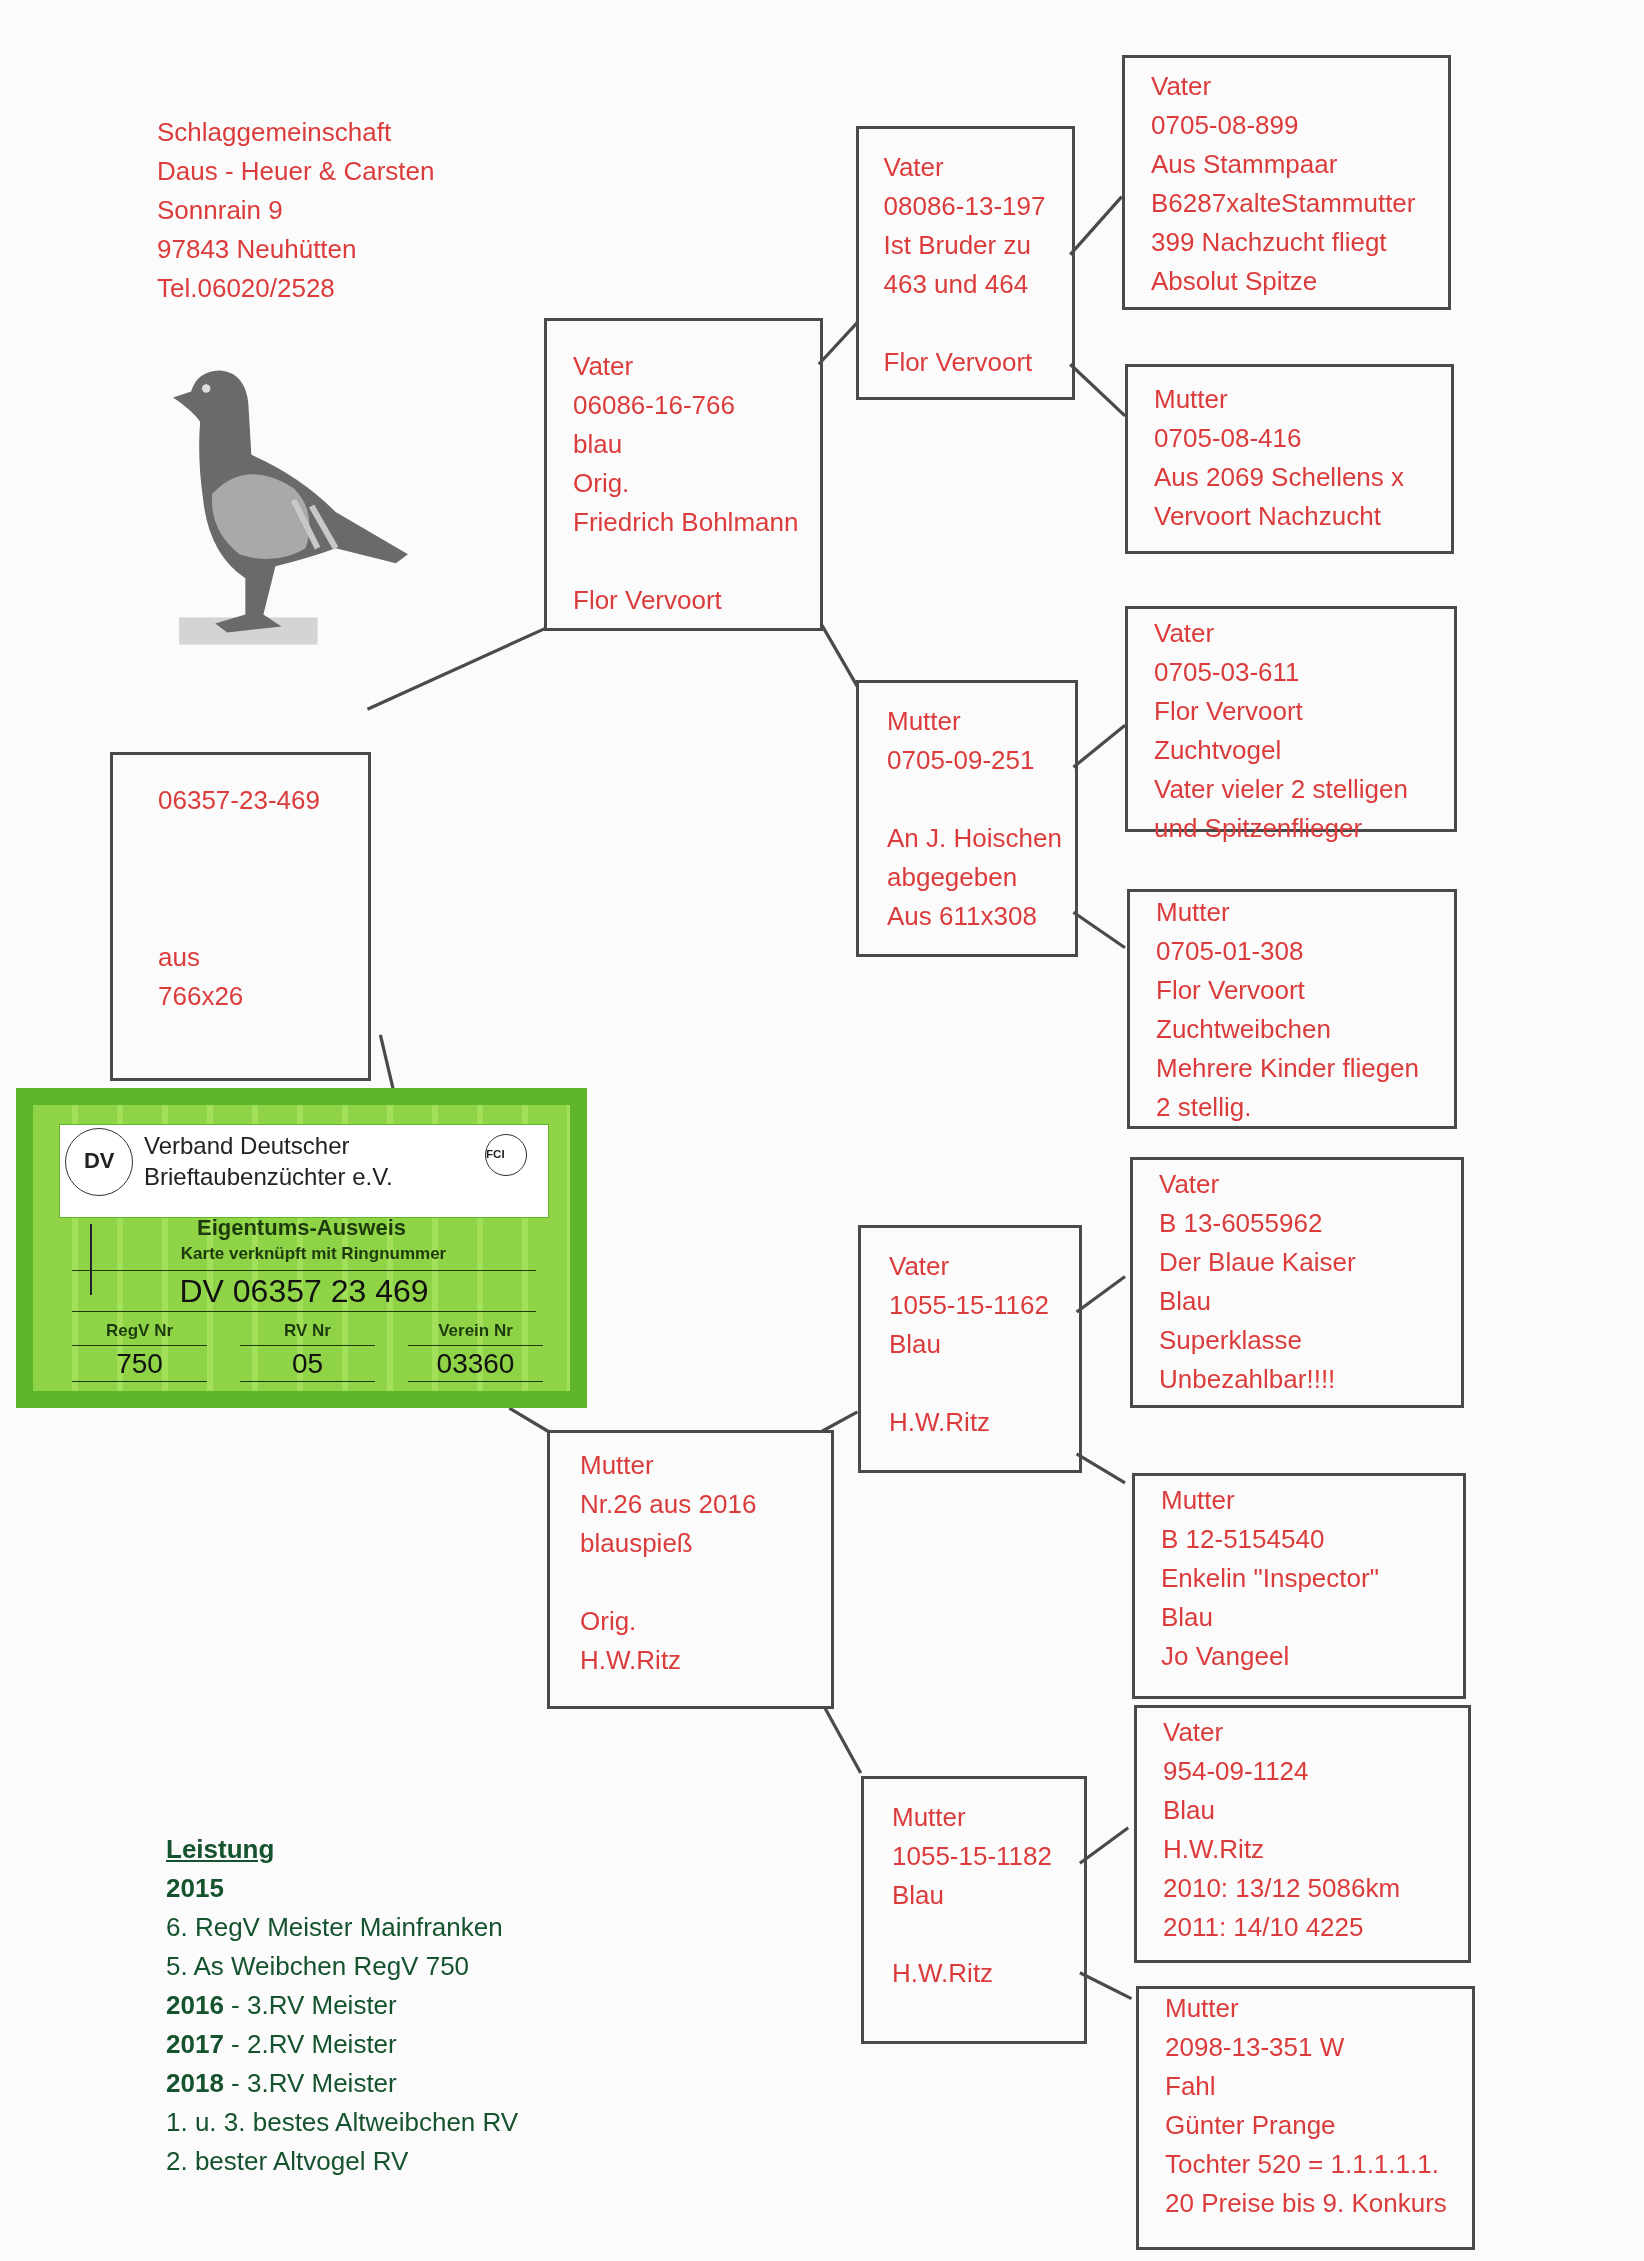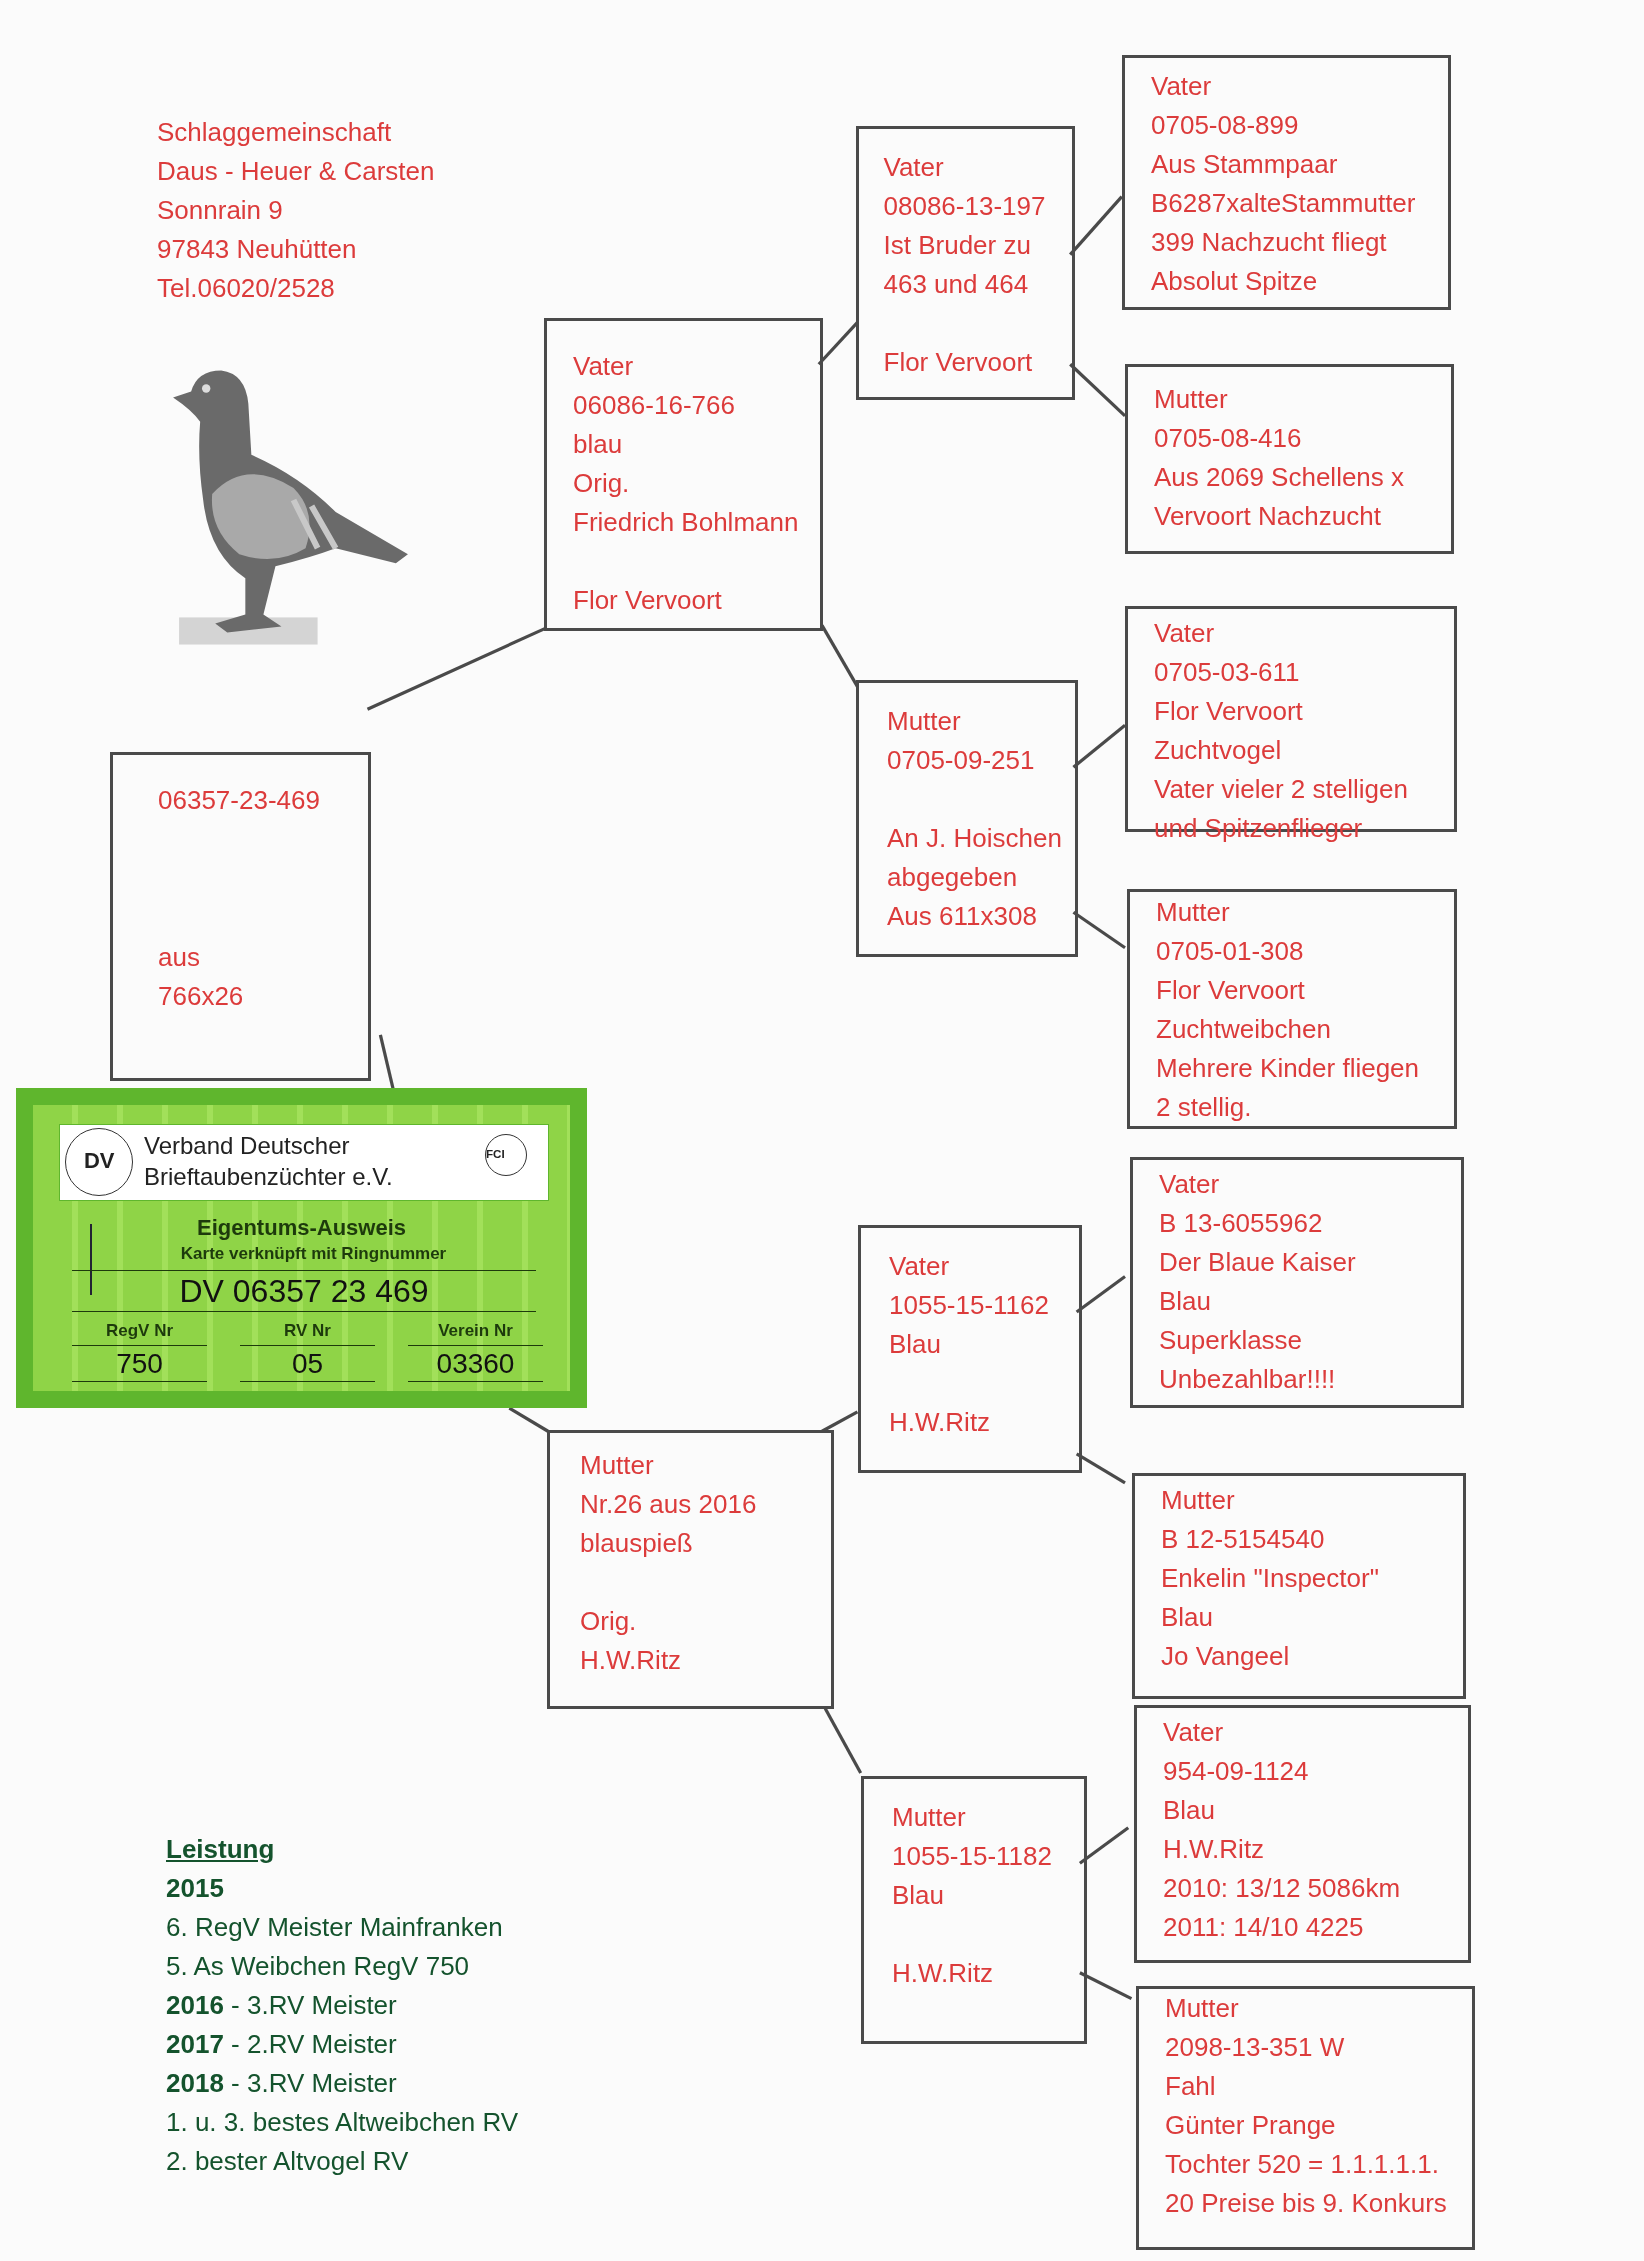--- a/index.html
+++ b/index.html
@@ -21,21 +21,21 @@
   .card {
     position: absolute; left: 16px; top: 1088px; width: 571px; height: 320px;
     background: #5fb62d; box-sizing: border-box; padding: 17px;
   }
   .card-inner {
     width: 100%; height: 100%; box-sizing: border-box;
     background: repeating-linear-gradient(90deg, #8fd447 0px, #8fd447 39px, #a2e05a 39px, #a2e05a 45px);
     position: relative; color: #111;
   }
   .card-head {
-    position: absolute; left: 26px; top: 19.3px; width: 490px; height: 77px;
+    position: absolute; left: 26px; top: 19.3px; width: 490px; height: 94px;
     background: #fff; border: 1.9px solid #5fb62d; box-sizing: border-box;
   }
   .card-logo {
     position: absolute; left: 5.2px; top: 2.6px; width: 68px; height: 68px;
     border-radius: 50%; border: 1.9px solid #333; box-sizing: border-box;
     font-weight: bold; font-size: 22px; text-align: center; line-height: 64px; color: #222;
   }
   .card-title { position: absolute; left: 84px; top: 5.2px; font-size: 24px; line-height: 31px; font-weight: normal; color: #222; }
   .card-fci {
     position: absolute; right: 21px; top: 9px; width: 40px; height: 40px; border-radius: 50%;

